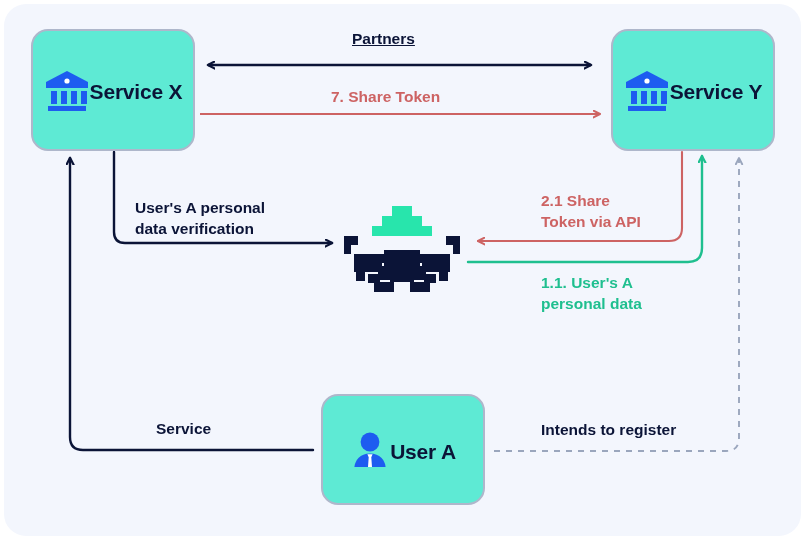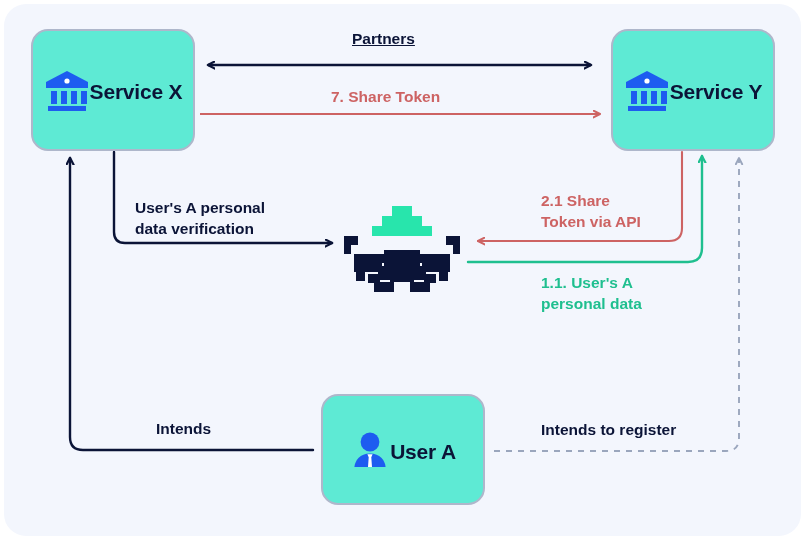--- a/index.html
+++ b/index.html
@@ -184,17 +184,17 @@
 
   <div class="wire-label" id="label-user-data-verification">User's A personal
 data verification</div>
 
   <div class="wire-label lbl-red" id="label-share-token-api">2.1 Share
 Token via API</div>
 
   <div class="wire-label lbl-green" id="label-user-personal-data">1.1. User's A
 personal data</div>
 
-  <div class="wire-label" id="label-verified">Intends</div>
+  <div class="wire-label" id="label-verified">Service</div>
 
   <div class="wire-label" id="label-intends-register">Intends to register</div>
 
 </div>
 
 </body></html>

